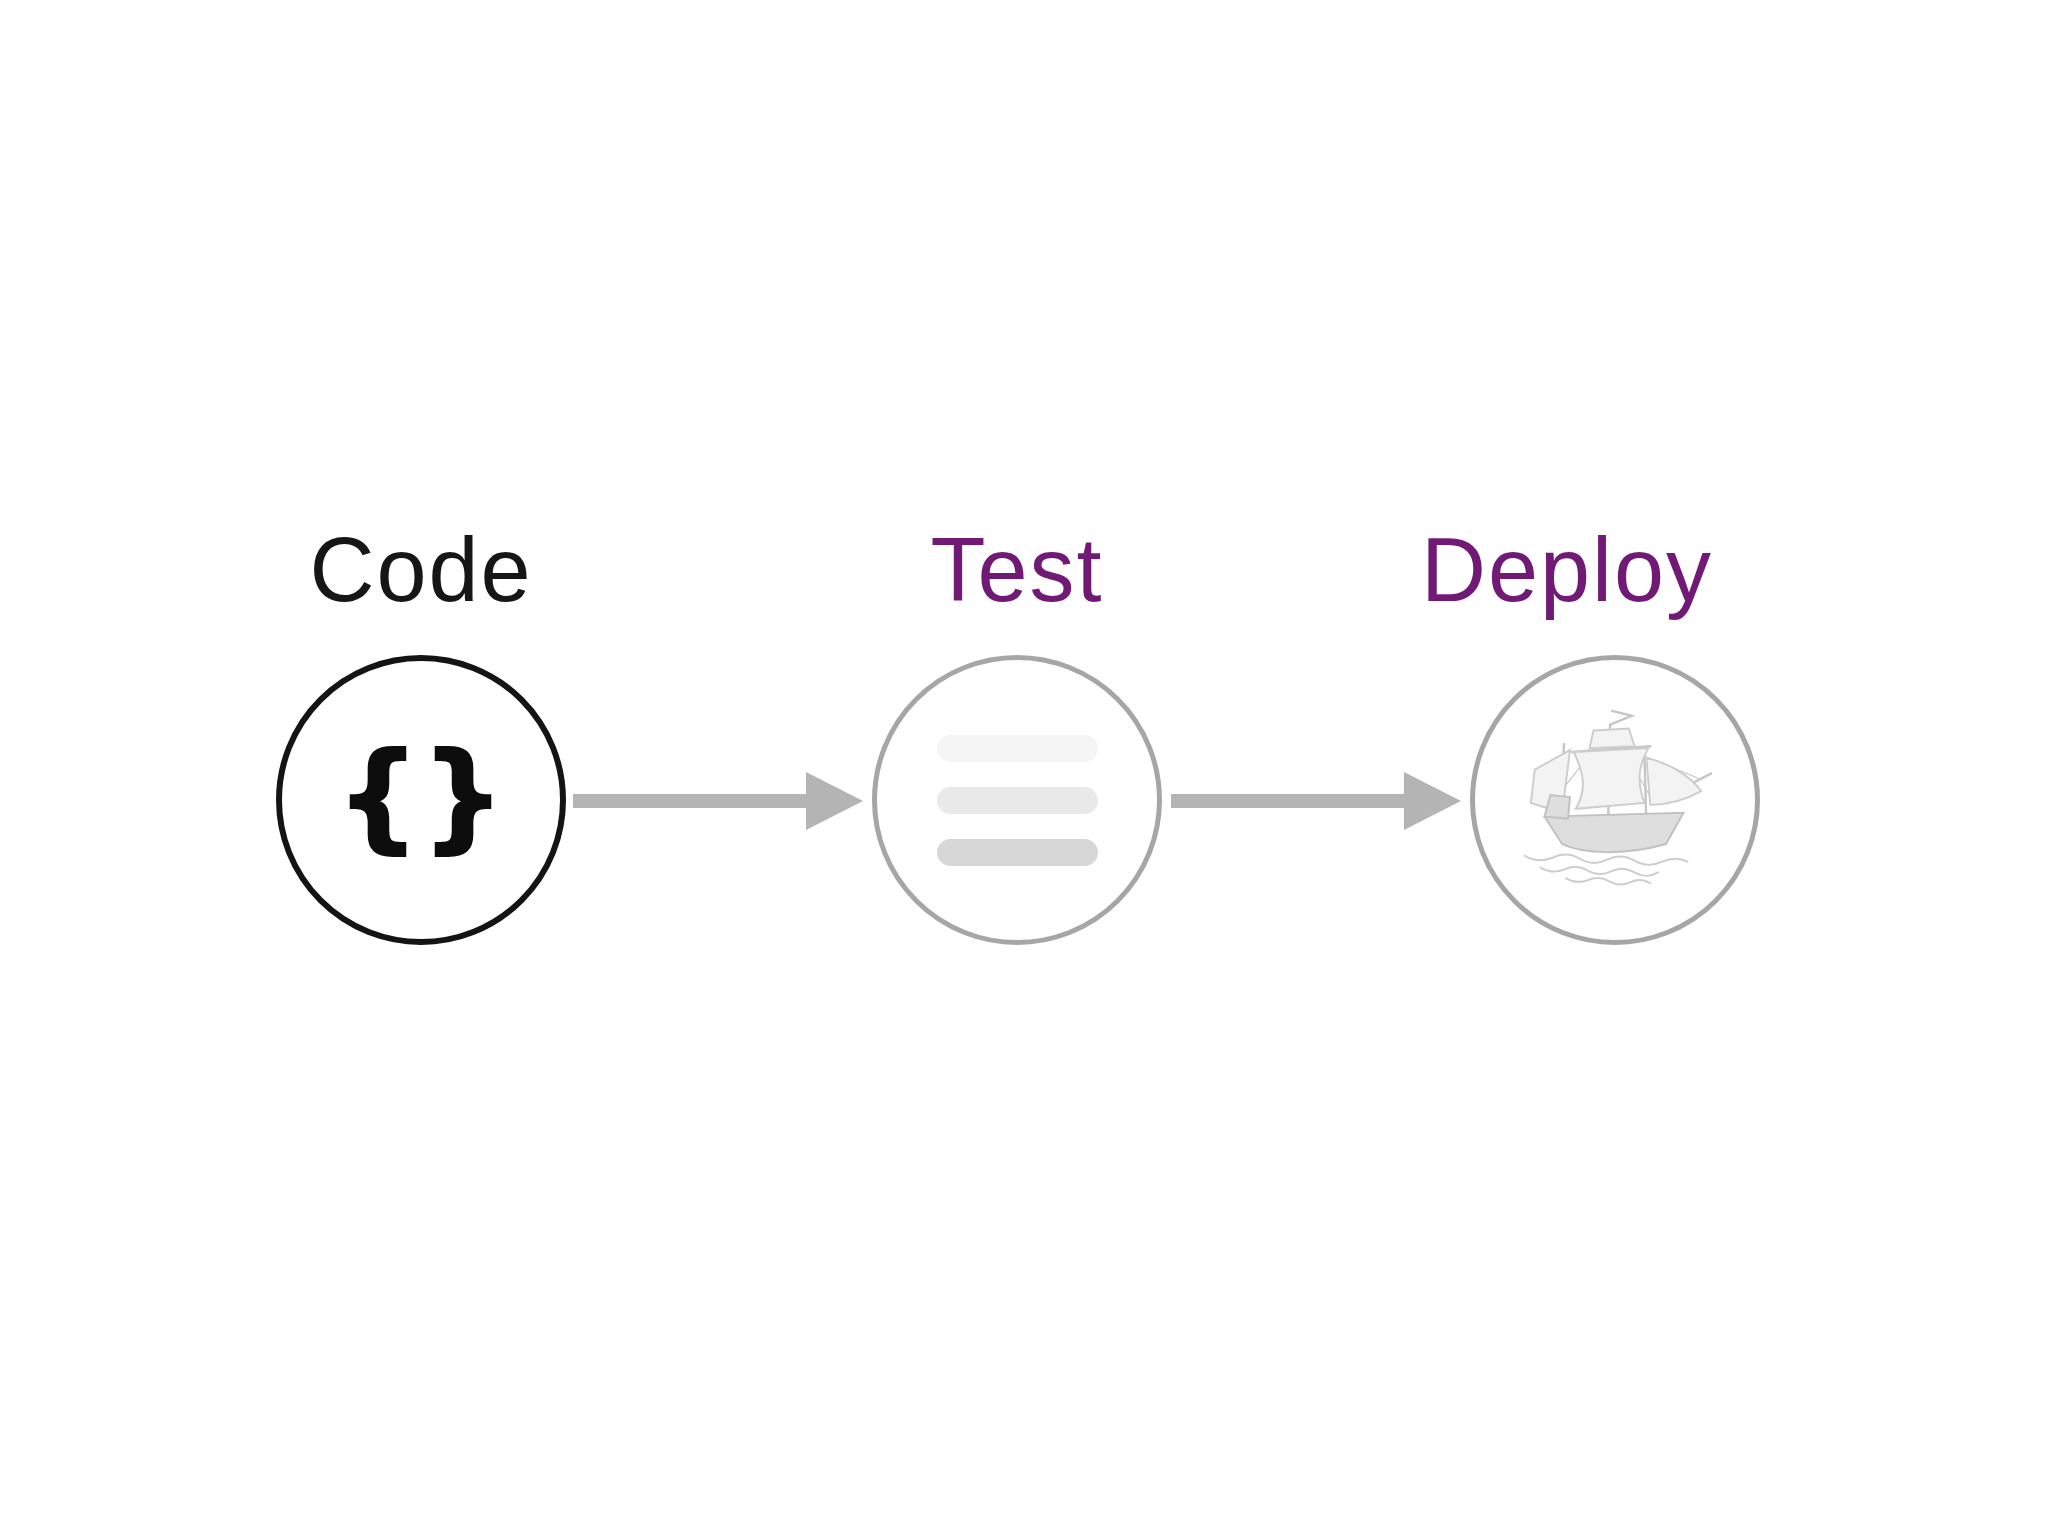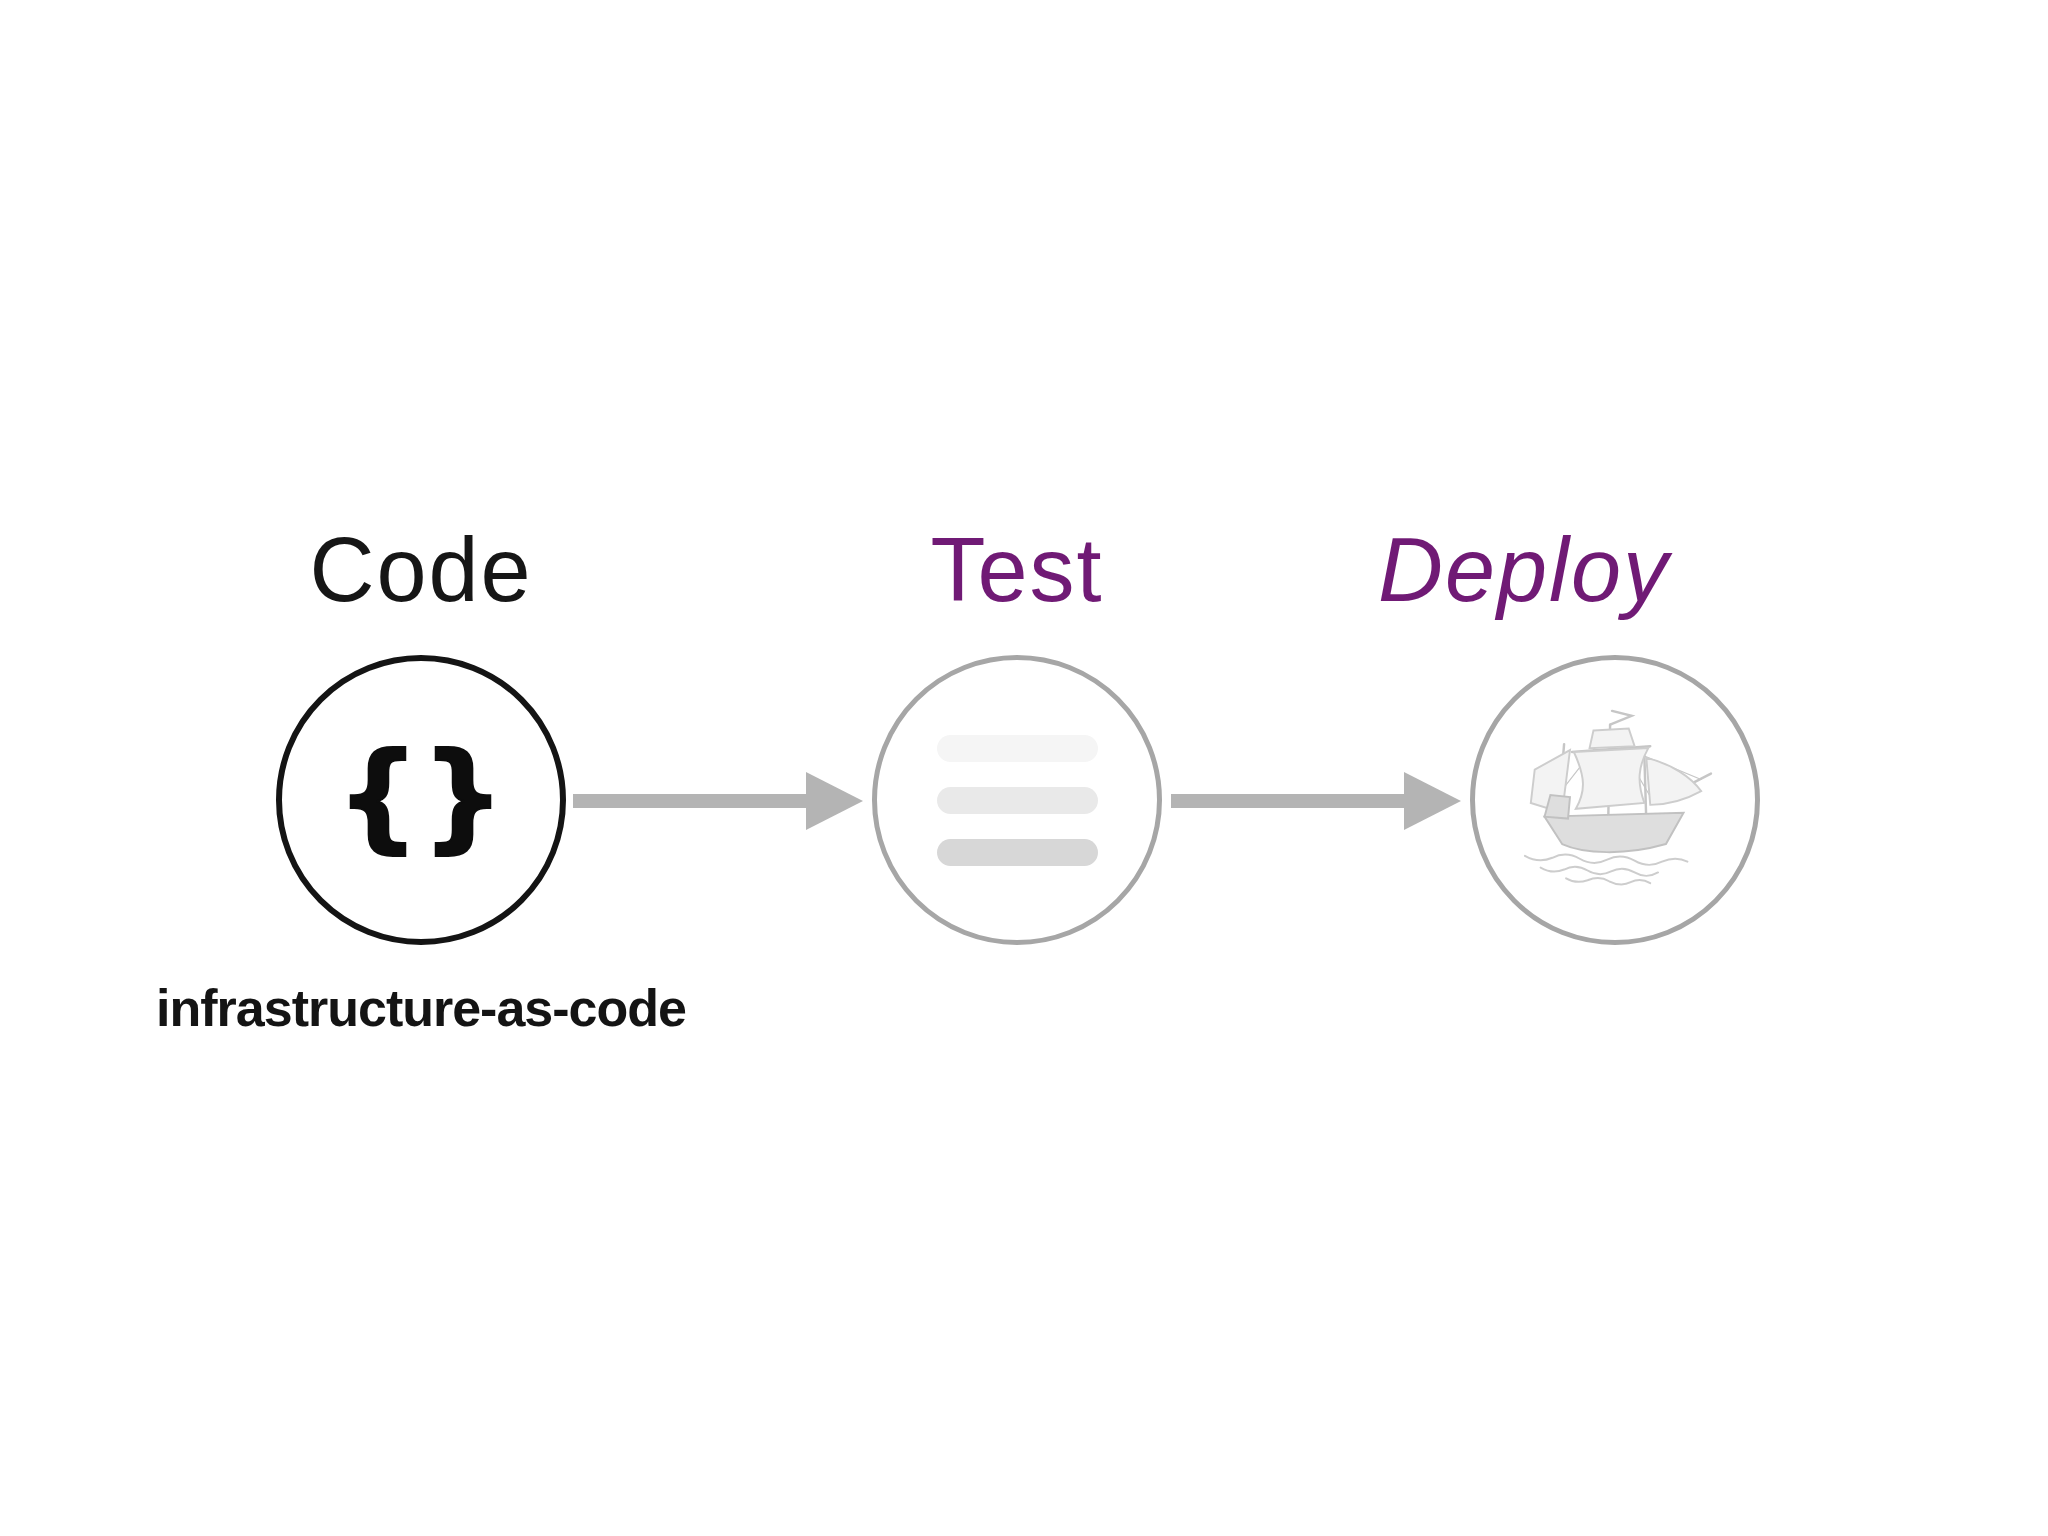--- a/index.html
+++ b/index.html
@@ -25,21 +25,21 @@
     transform: translateX(-50%);
     font-size: 90px;
     font-weight: 400;
     letter-spacing: 2px;
     white-space: nowrap;
   }
   .title-active   { color: #161616; }
   .title-inactive { color: #701a75; }
   .t-code   { left: 421px;  }
   .t-test   { left: 1017px; }
-  .t-deploy { left: 1524px; font-style: italic; }
+  .t-deploy { left: 1567px; }
 
   
   .stage-circle {
     position: absolute;
     top: 655px;
     width: 290px;
     height: 290px;
     box-sizing: border-box;
     border-radius: 50%;
     background: #ffffff;
@@ -168,15 +168,14 @@
 
         <g stroke="#bdbdbd" stroke-width="2" fill="none" stroke-linecap="round">
           <path d="M18,152 q14,8 28,2 q14,-7 28,1 q14,8 28,1 q14,-7 28,1 q14,8 28,1 q14,-6 26,0"></path>
           <path d="M34,164 q12,7 24,2 q12,-6 24,1 q12,7 24,1 q12,-6 24,1 q12,7 24,0"></path>
           <path d="M60,175 q10,6 22,2 q12,-5 22,1 q12,6 22,1 q10,-5 20,1"></path>
         </g>
       </g>
     </svg>
   </div>
 
-  <div class="stage-caption">infrastructure-as-code</div>
 
 </div>
 
 </body></html>

